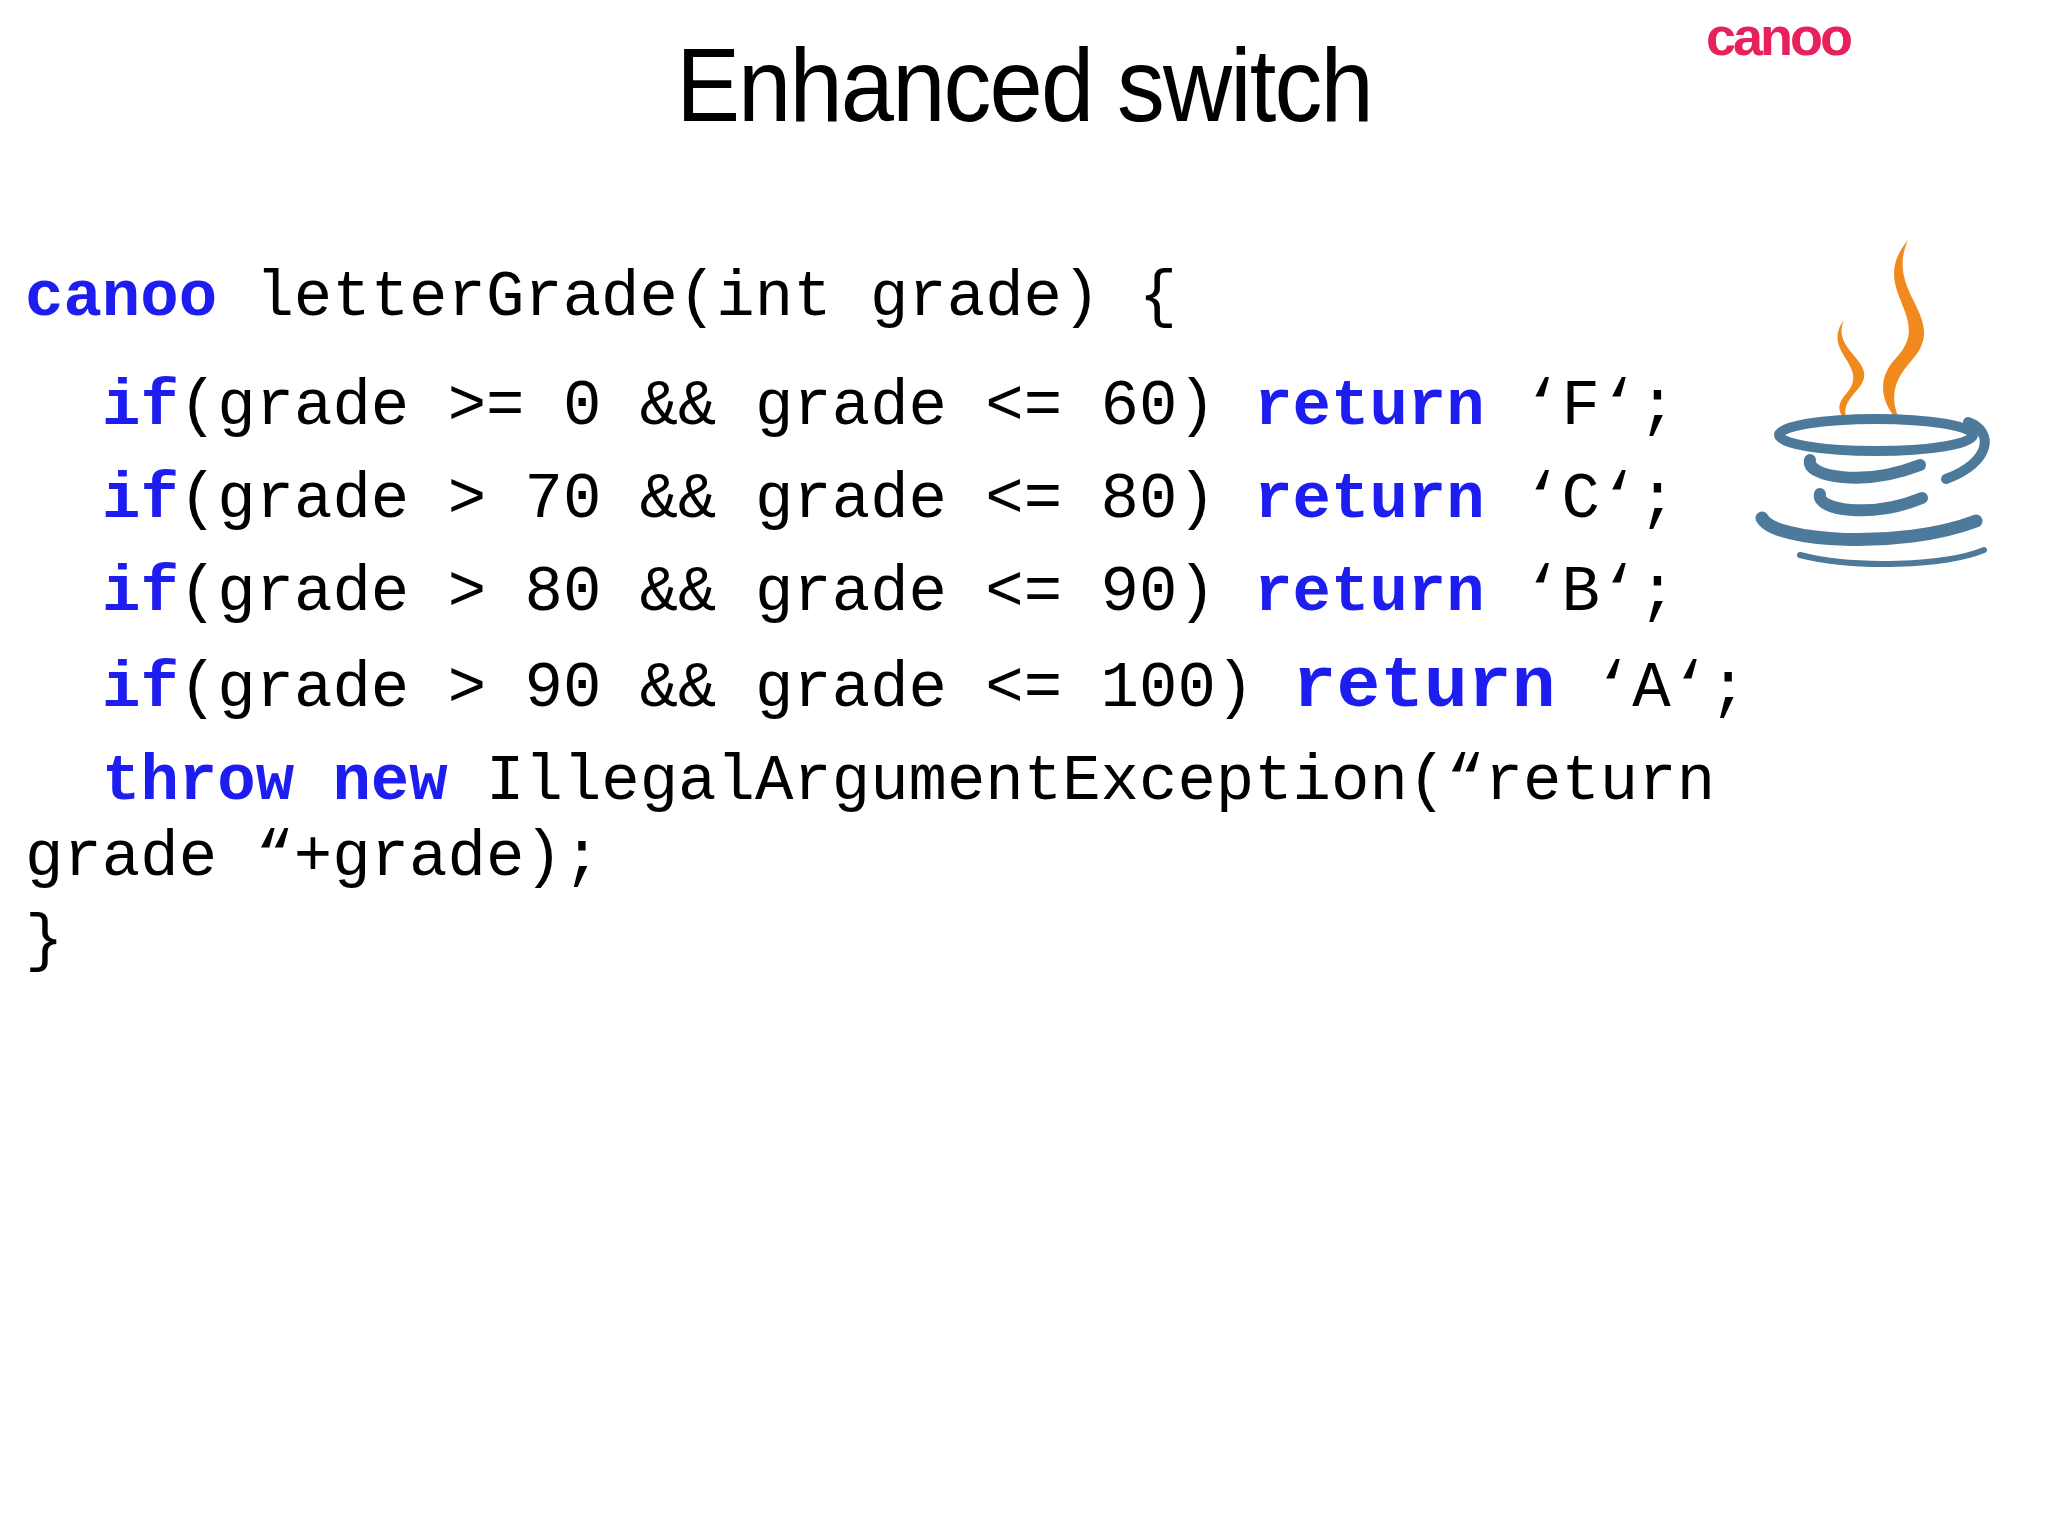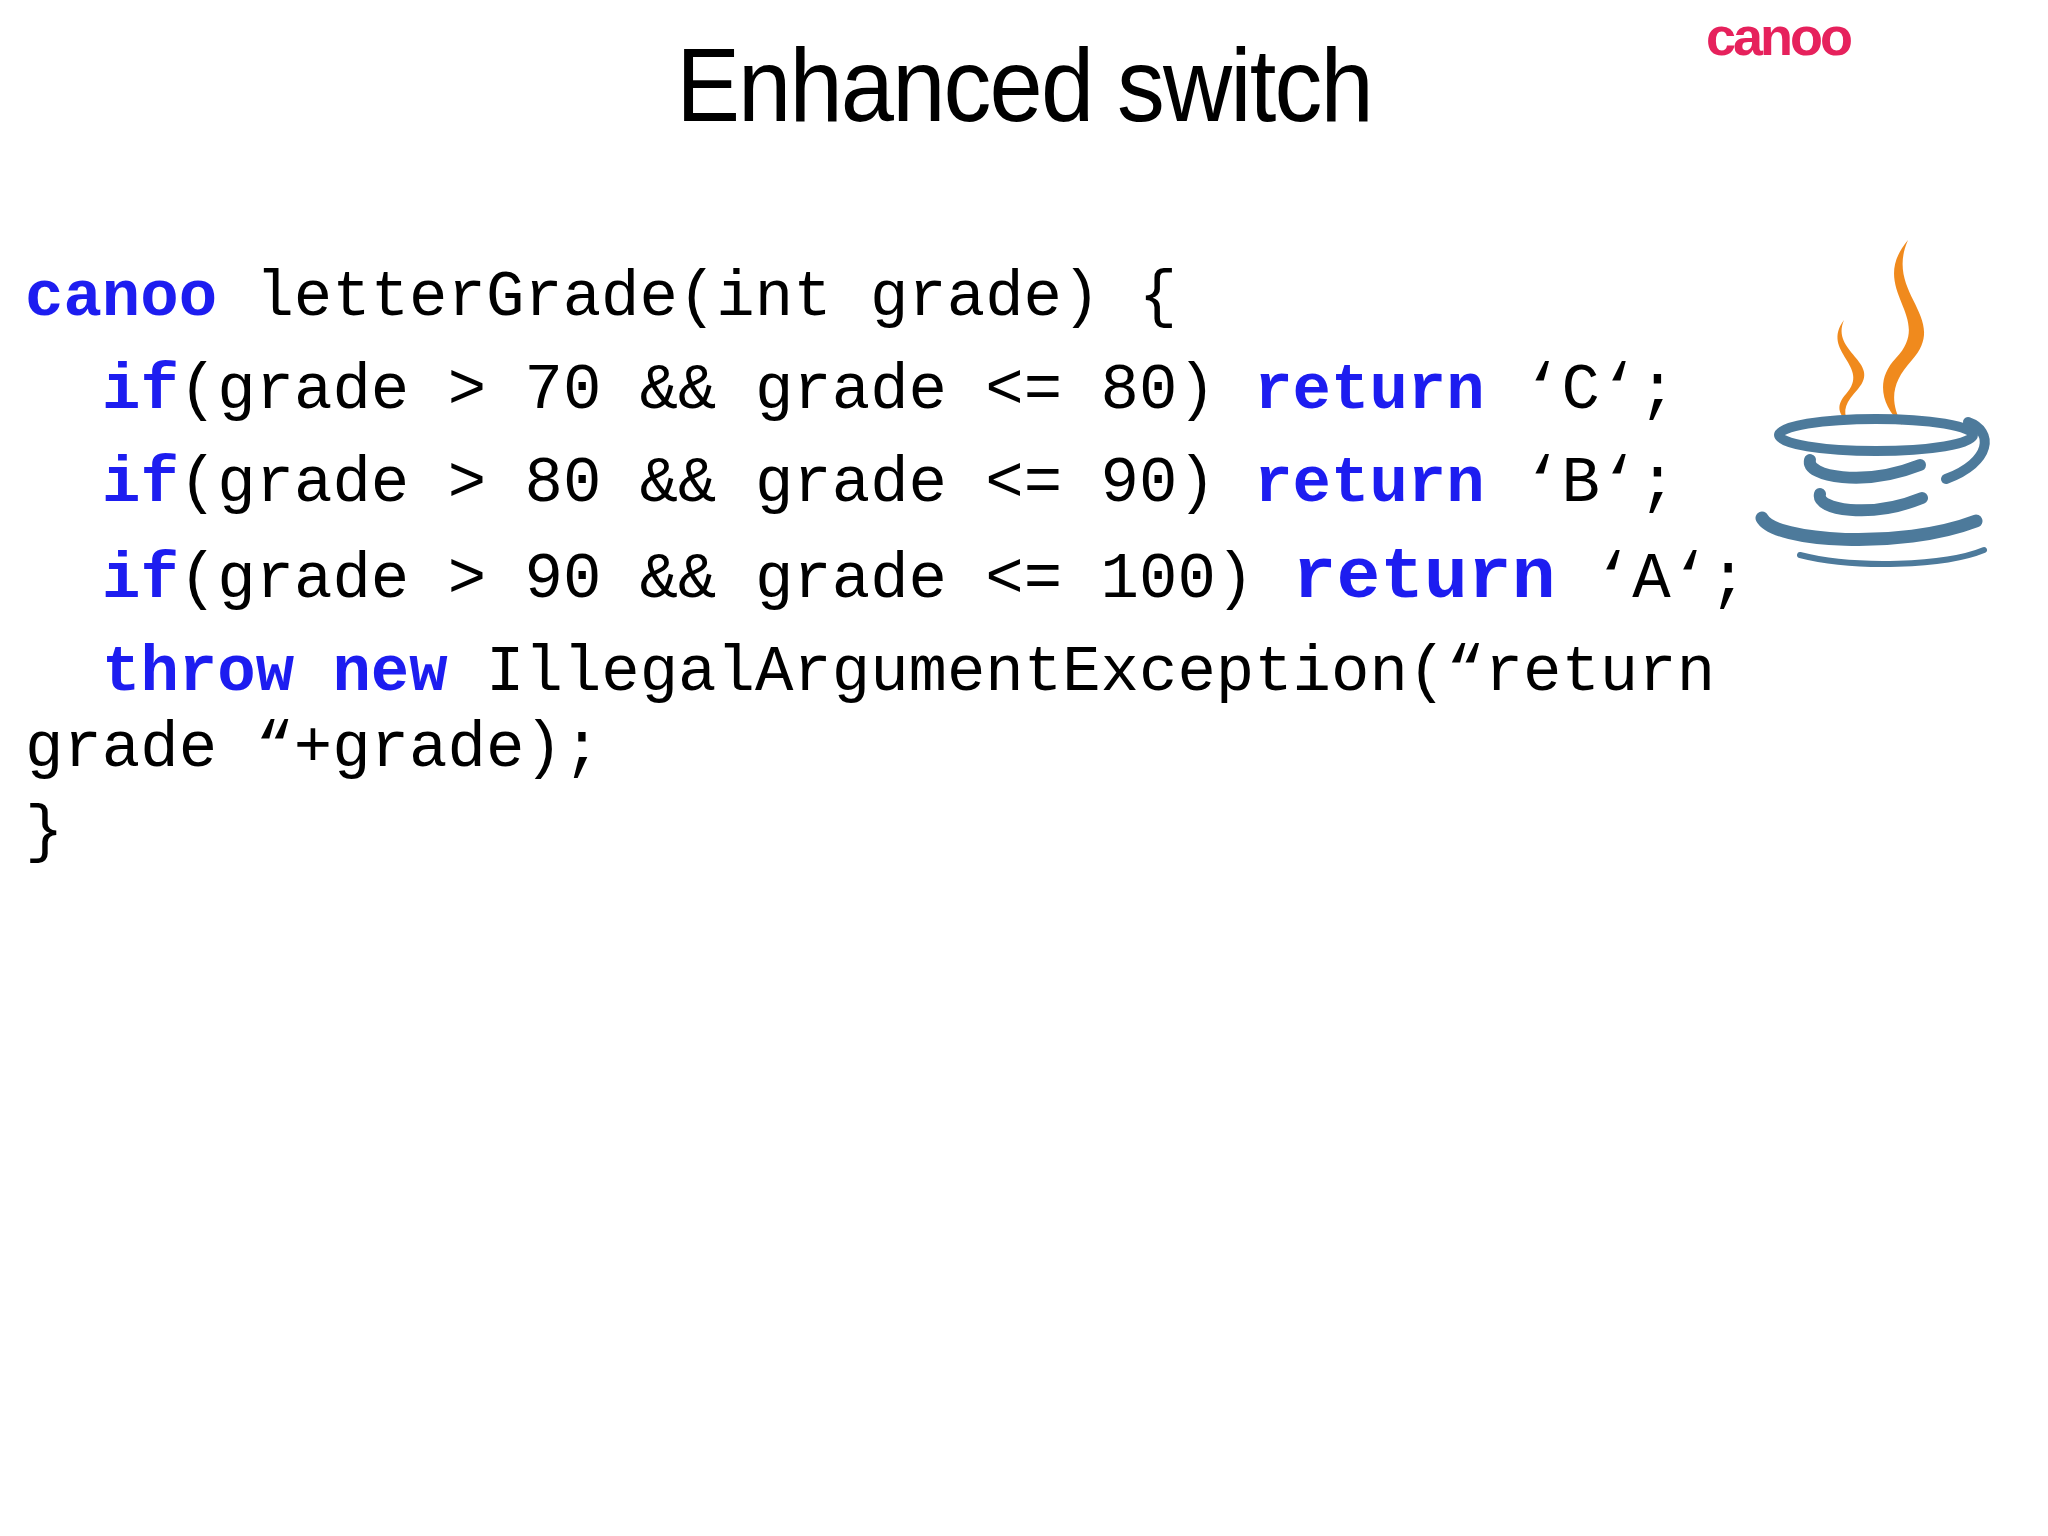--- a/index.html
+++ b/index.html
@@ -90,20 +90,21 @@
       <path d="M22,286 C34,310 160,318 236,289" fill="none" stroke="#4d7a9b" stroke-width="13" stroke-linecap="round"></path>
 
       <path d="M60,323 C115,337 205,334 244,318" fill="none" stroke="#4d7a9b" stroke-width="6" stroke-linecap="round"></path>
     </svg>
   </div>
 
   <div class="code">
 
     <div class="cline"><span class="kw">canoo</span><span class="pl"> letterGrade(int grade) {</span></div>
 
+    <div class="cline ind gap"><span class="kw">if</span><span class="pl">(grade &gt;= 0 &amp;&amp; grade &lt;= 60) </span><span class="kw">return</span><span class="pl"> ‘F‘;</span></div>
 
 
     <div class="cline ind"><span class="kw">if</span><span class="pl">(grade &gt; 70 &amp;&amp; grade &lt;= 80) </span><span class="kw">return</span><span class="pl"> ‘C‘;</span></div>
 
     <div class="cline ind"><span class="kw">if</span><span class="pl">(grade &gt; 80 &amp;&amp; grade &lt;= 90) </span><span class="kw">return</span><span class="pl"> ‘B‘;</span></div>
 
     <div class="cline ind"><span class="kw">if</span><span class="pl">(grade &gt; 90 &amp;&amp; grade &lt;= 100) </span><span class="kw lg">return</span><span class="pl"> ‘A‘;</span></div>
 
     <div class="cline cont ind gap-s"><span class="kw">throw new</span><span class="pl"> IllegalArgumentException(“return</span></div>
 

